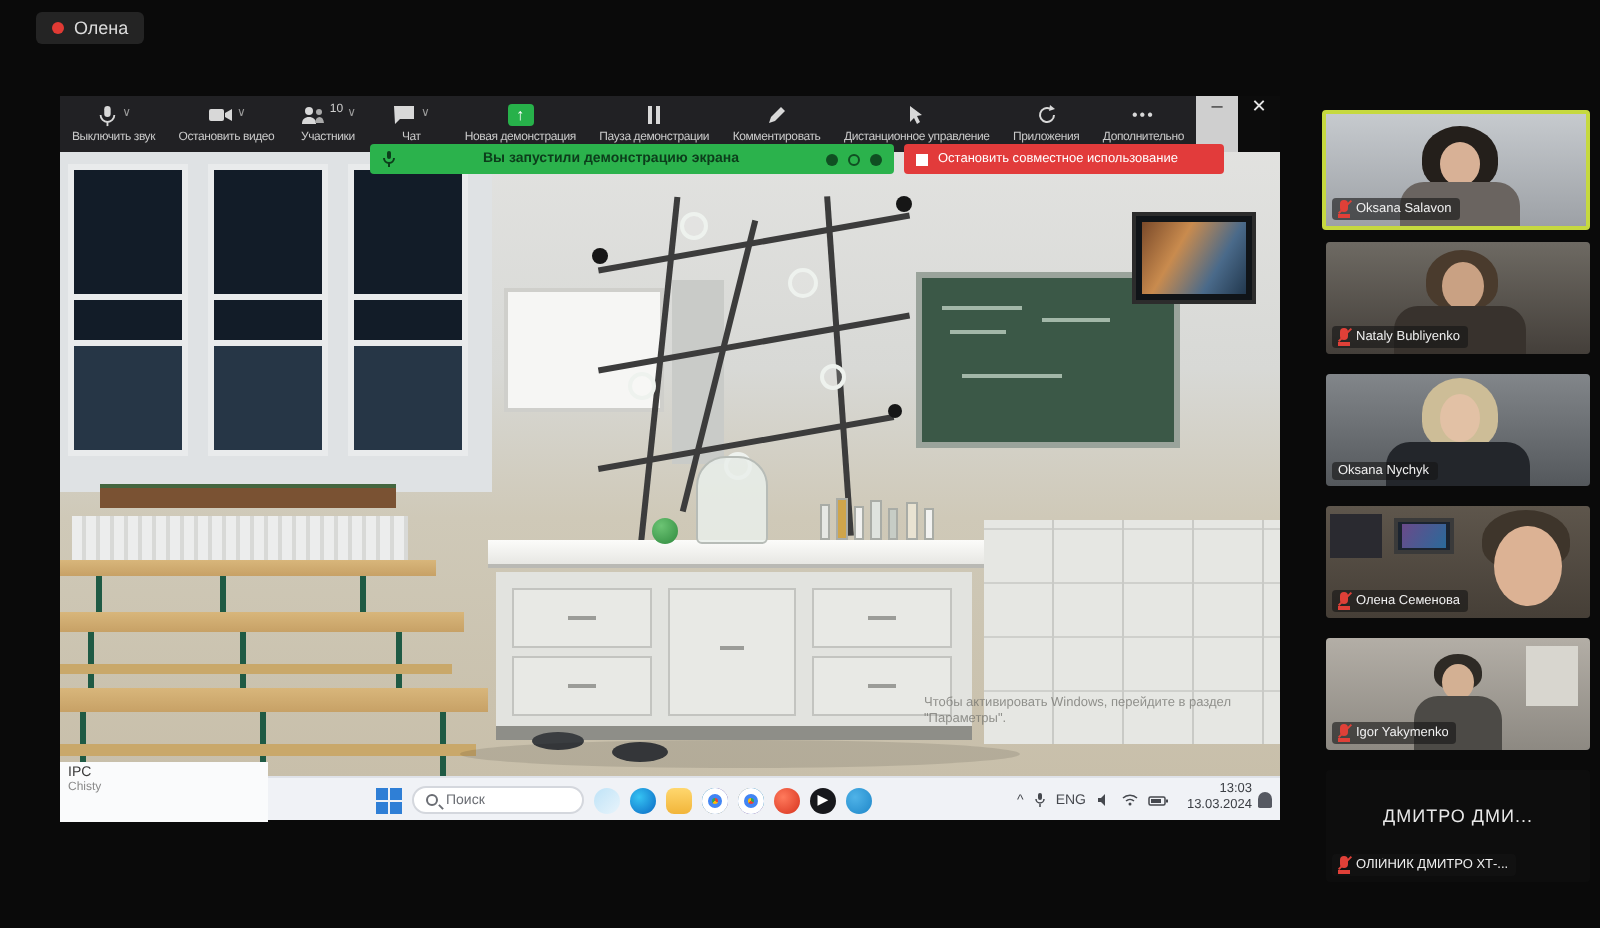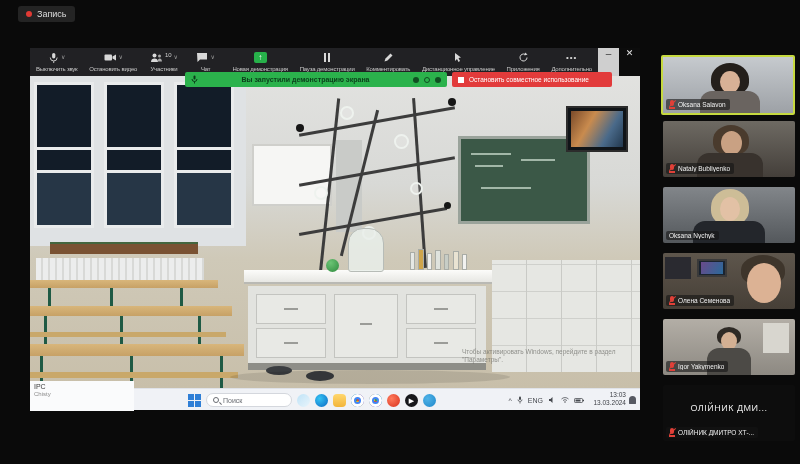--- a/index.html
+++ b/index.html
@@ -140,21 +140,21 @@
   .tile6-center { position:absolute; left:0; right:0; top:18px; text-align:center;
     font-size:9px; color:#e8e8e8; letter-spacing:0.5px; }
 </style>
 </head>
 <body>
 
 <div class="stage">
 
   <div class="rec-pill">
     <span class="rec-dot"></span>
-    <span class="rec-label">Запись</span>
+    <span class="rec-label">Олена</span>
   </div>
 
   <div class="photo">
     <div class="abs ceil-light"></div>
 
     <div class="abs windows">
       <div class="winpane" style="left:4px"></div>
       <div class="winpane" style="left:74px"></div>
       <div class="winpane" style="left:144px"></div>
       <div class="winlow" style="left:4px"></div>
@@ -499,21 +499,21 @@
         <span class="mutedmic">
             <span class="cap"></span>
             <span class="base"></span>
             <span class="slash"></span>
           </span>
         <span class="nm">Igor Yakymenko</span>
       </div>
     </div>
 
     <div class="tile" style="top:385px;background:#0d0d0d">
-      <div class="tile6-center">ОЛІЙНИК ДМИ...</div>
+      <div class="tile6-center">ДМИТРО ДМИ...</div>
       <div class="name-tag">
         <span class="mutedmic">
             <span class="cap"></span>
             <span class="base"></span>
             <span class="slash"></span>
           </span>
         <span class="nm">ОЛІЙНИК ДМИТРО ХТ-...</span>
       </div>
     </div>
 

